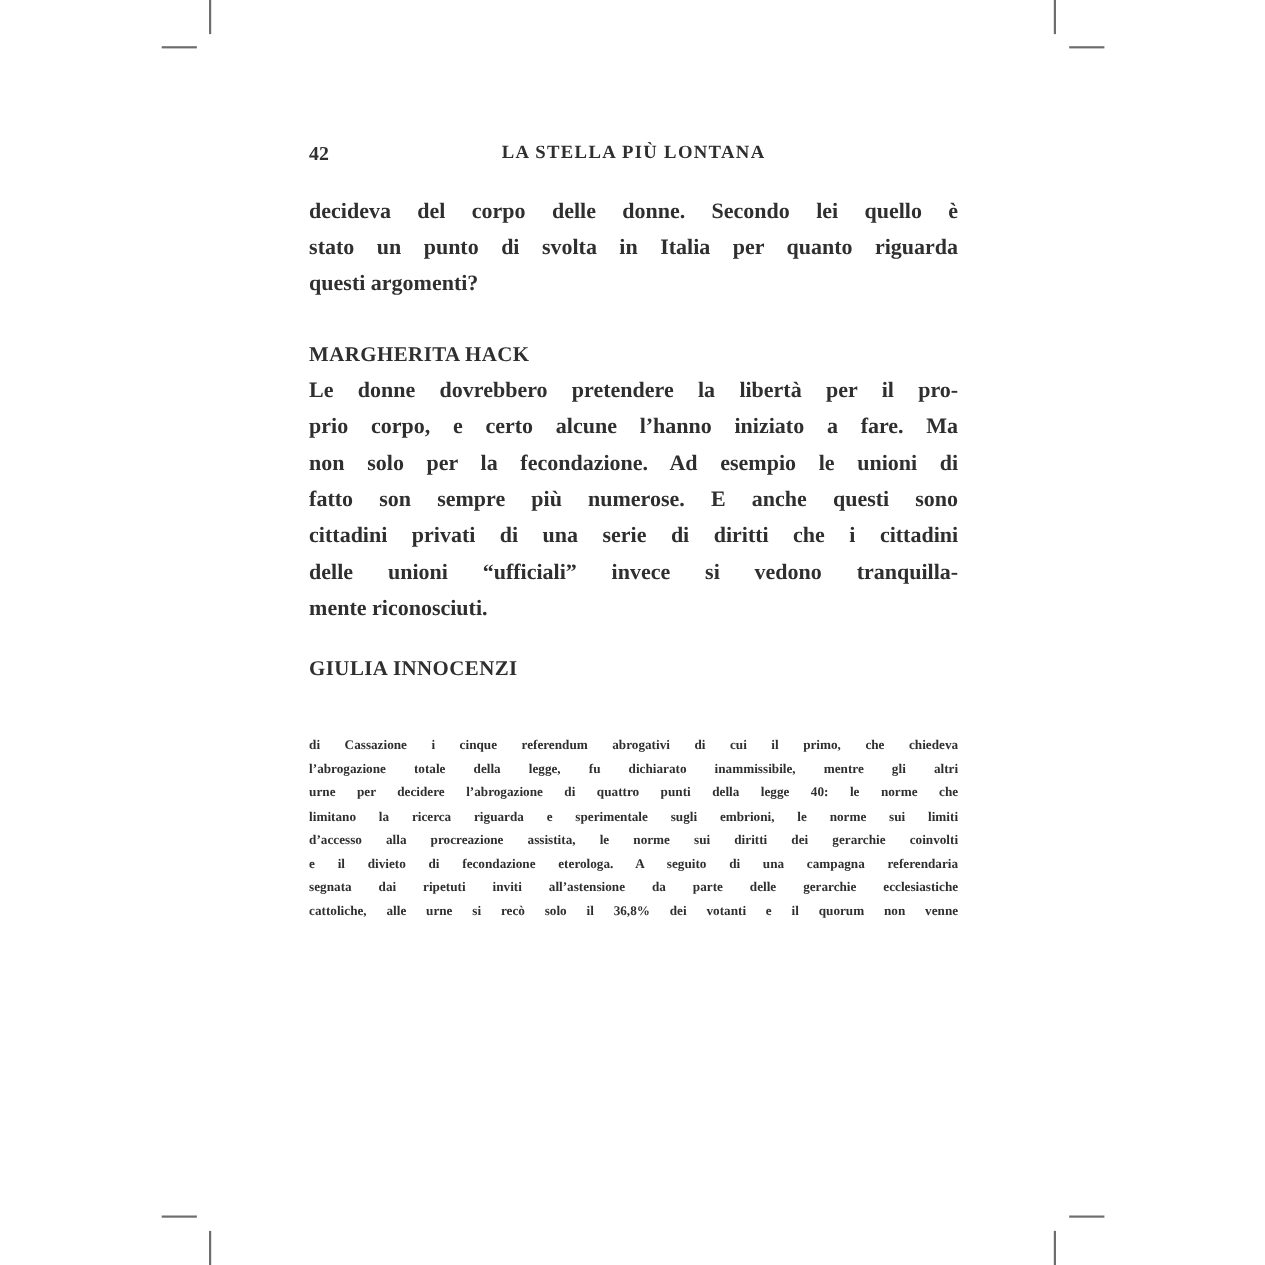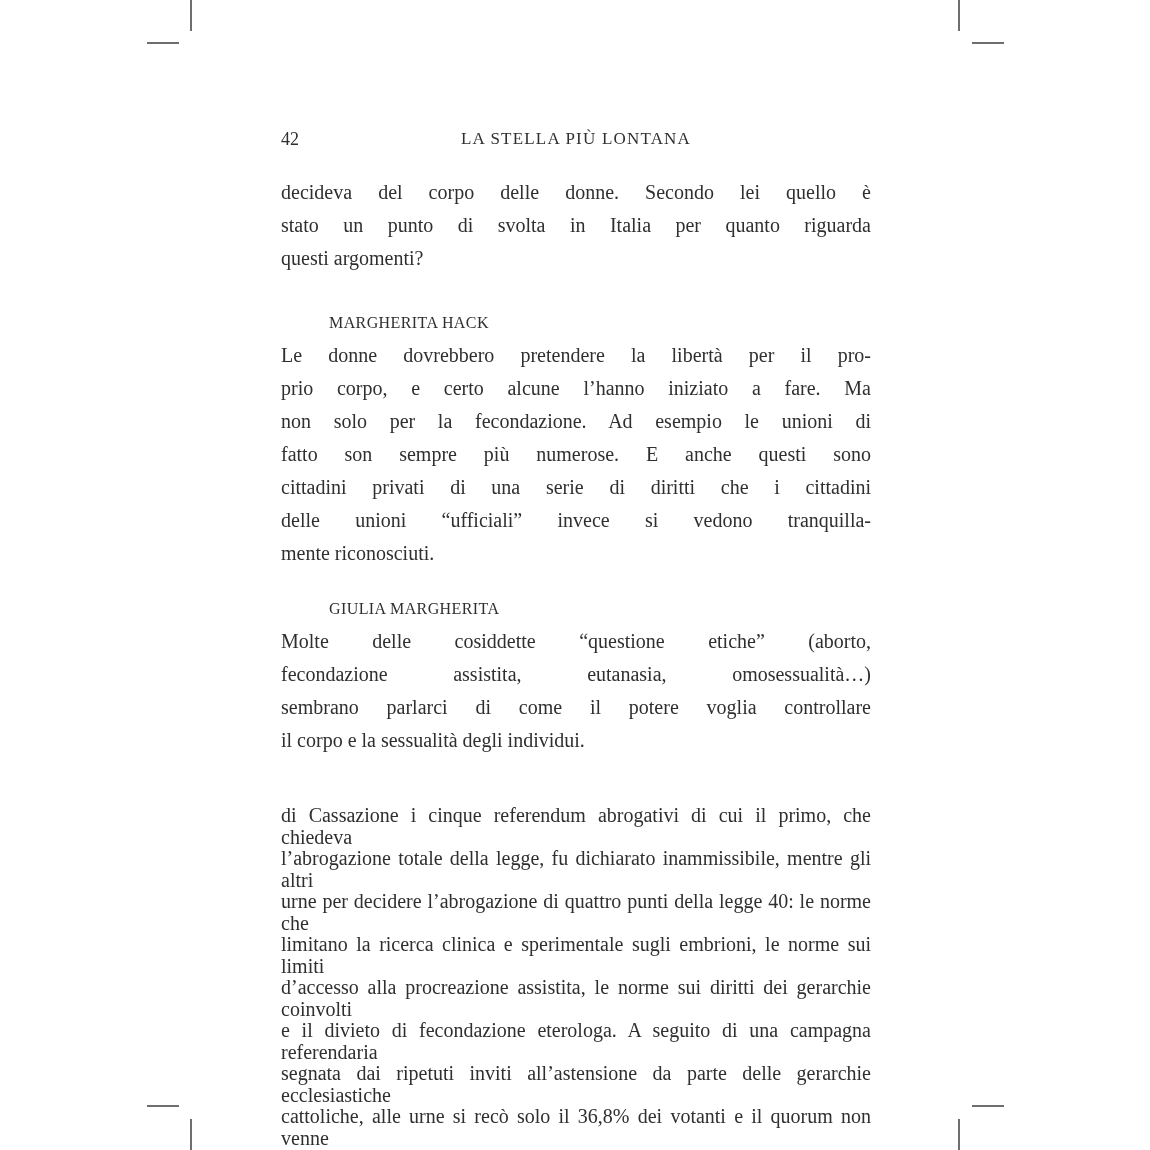--- a/index.html
+++ b/index.html
@@ -25,44 +25,44 @@
   .crop.tl-v { left: 190px; top: 0; }
   .crop.tl-h { left: 147px; top: 42px; }
   .crop.tr-v { left: 958px; top: 0; }
   .crop.tr-h { left: 972px; top: 42px; }
   .crop.bl-h { left: 147px; top: 1105px; }
   .crop.bl-v { left: 190px; top: 1119px; }
   .crop.br-h { left: 972px; top: 1105px; }
   .crop.br-v { left: 958px; top: 1119px; }
 
   
-  .content { position: absolute; left: 281px; top: 0; width: 590px; }
+  .content { position: absolute; left: 281px; top: 0; width: 590px; font-weight: bold; }
 
   .page-header { margin-top: 130px; position: relative; height: 18px; }
   .pagenum {
     position: absolute; left: 0; top: 0;
     font-size: 18px; line-height: 18px; color: var(--text);
   }
   .running-title {
     display: block; width: 100%; text-align: center;
     font-size: 17px; line-height: 18px; letter-spacing: 1.2px;
     color: var(--text);
   }
 
   .para { font-size: 20px; line-height: 33px; color: var(--text); }
   .para.intro { margin-top: 28px; }
   .para.reply { margin-top: 6px; }
 
   .speaker {
-    font-size: 16px; line-height: 20px; letter-spacing: 0.4px;
-    margin-top: 38px; color: var(--text); margin-left: 48px;
+    font-size: 19px; line-height: 20px; letter-spacing: 0.4px;
+    margin-top: 38px; color: var(--text);
   }
   .speaker.sp2 { margin-top: 29px; }
 
-  .footnote { margin-top: 48px; font-size: 20px; line-height: 21.5px; color: var(--text); }
+  .footnote { margin-top: 48px; font-size: 12px; line-height: 21.5px; color: var(--text); }
 
   .tline { text-align: justify; text-align-last: justify; }
   .tline.last { text-align-last: left; }
 </style>
 </head>
 <body>
 
 <div class="sheet">
 
   <div class="crop v tl-v"></div>
@@ -92,34 +92,28 @@
     <div class="para reply">
         <div class="tline">Le donne dovrebbero pretendere la libertà per il pro-</div>
         <div class="tline">prio corpo, e certo alcune l’hanno iniziato a fare. Ma</div>
         <div class="tline">non solo per la fecondazione. Ad esempio le unioni di</div>
         <div class="tline">fatto son sempre più numerose. E anche questi sono</div>
         <div class="tline">cittadini privati di una serie di diritti che i cittadini</div>
         <div class="tline">delle unioni “ufficiali” invece si vedono tranquilla-</div>
         <div class="tline last">mente riconosciuti.</div>
       </div>
 
-    <div class="speaker sp2">GIULIA MARGHERITA</div>
+    <div class="speaker sp2">GIULIA INNOCENZI</div>
 
-    <div class="para reply">
-        <div class="tline">Molte delle cosiddette “questione etiche” (aborto,</div>
-        <div class="tline">fecondazione assistita, eutanasia, omosessualità…)</div>
-        <div class="tline">sembrano parlarci di come il potere voglia controllare</div>
-        <div class="tline last">il corpo e la sessualità degli individui.</div>
-      </div>
 
     <div class="footnote">
         <div class="tline">di Cassazione i cinque referendum abrogativi di cui il primo, che chiedeva</div>
         <div class="tline">l’abrogazione totale della legge, fu dichiarato inammissibile, mentre gli altri</div>
         <div class="tline">urne per decidere l’abrogazione di quattro punti della legge 40: le norme che</div>
-        <div class="tline">limitano la ricerca clinica e sperimentale sugli embrioni, le norme sui limiti</div>
+        <div class="tline">limitano la ricerca riguarda e sperimentale sugli embrioni, le norme sui limiti</div>
         <div class="tline">d’accesso alla procreazione assistita, le norme sui diritti dei gerarchie coinvolti</div>
         <div class="tline">e il divieto di fecondazione eterologa. A seguito di una campagna referendaria</div>
         <div class="tline">segnata dai ripetuti inviti all’astensione da parte delle gerarchie ecclesiastiche</div>
         <div class="tline">cattoliche, alle urne si recò solo il 36,8% dei votanti e il quorum non venne</div>
       </div>
 
   </div>
 </div>
 
 </body></html>

